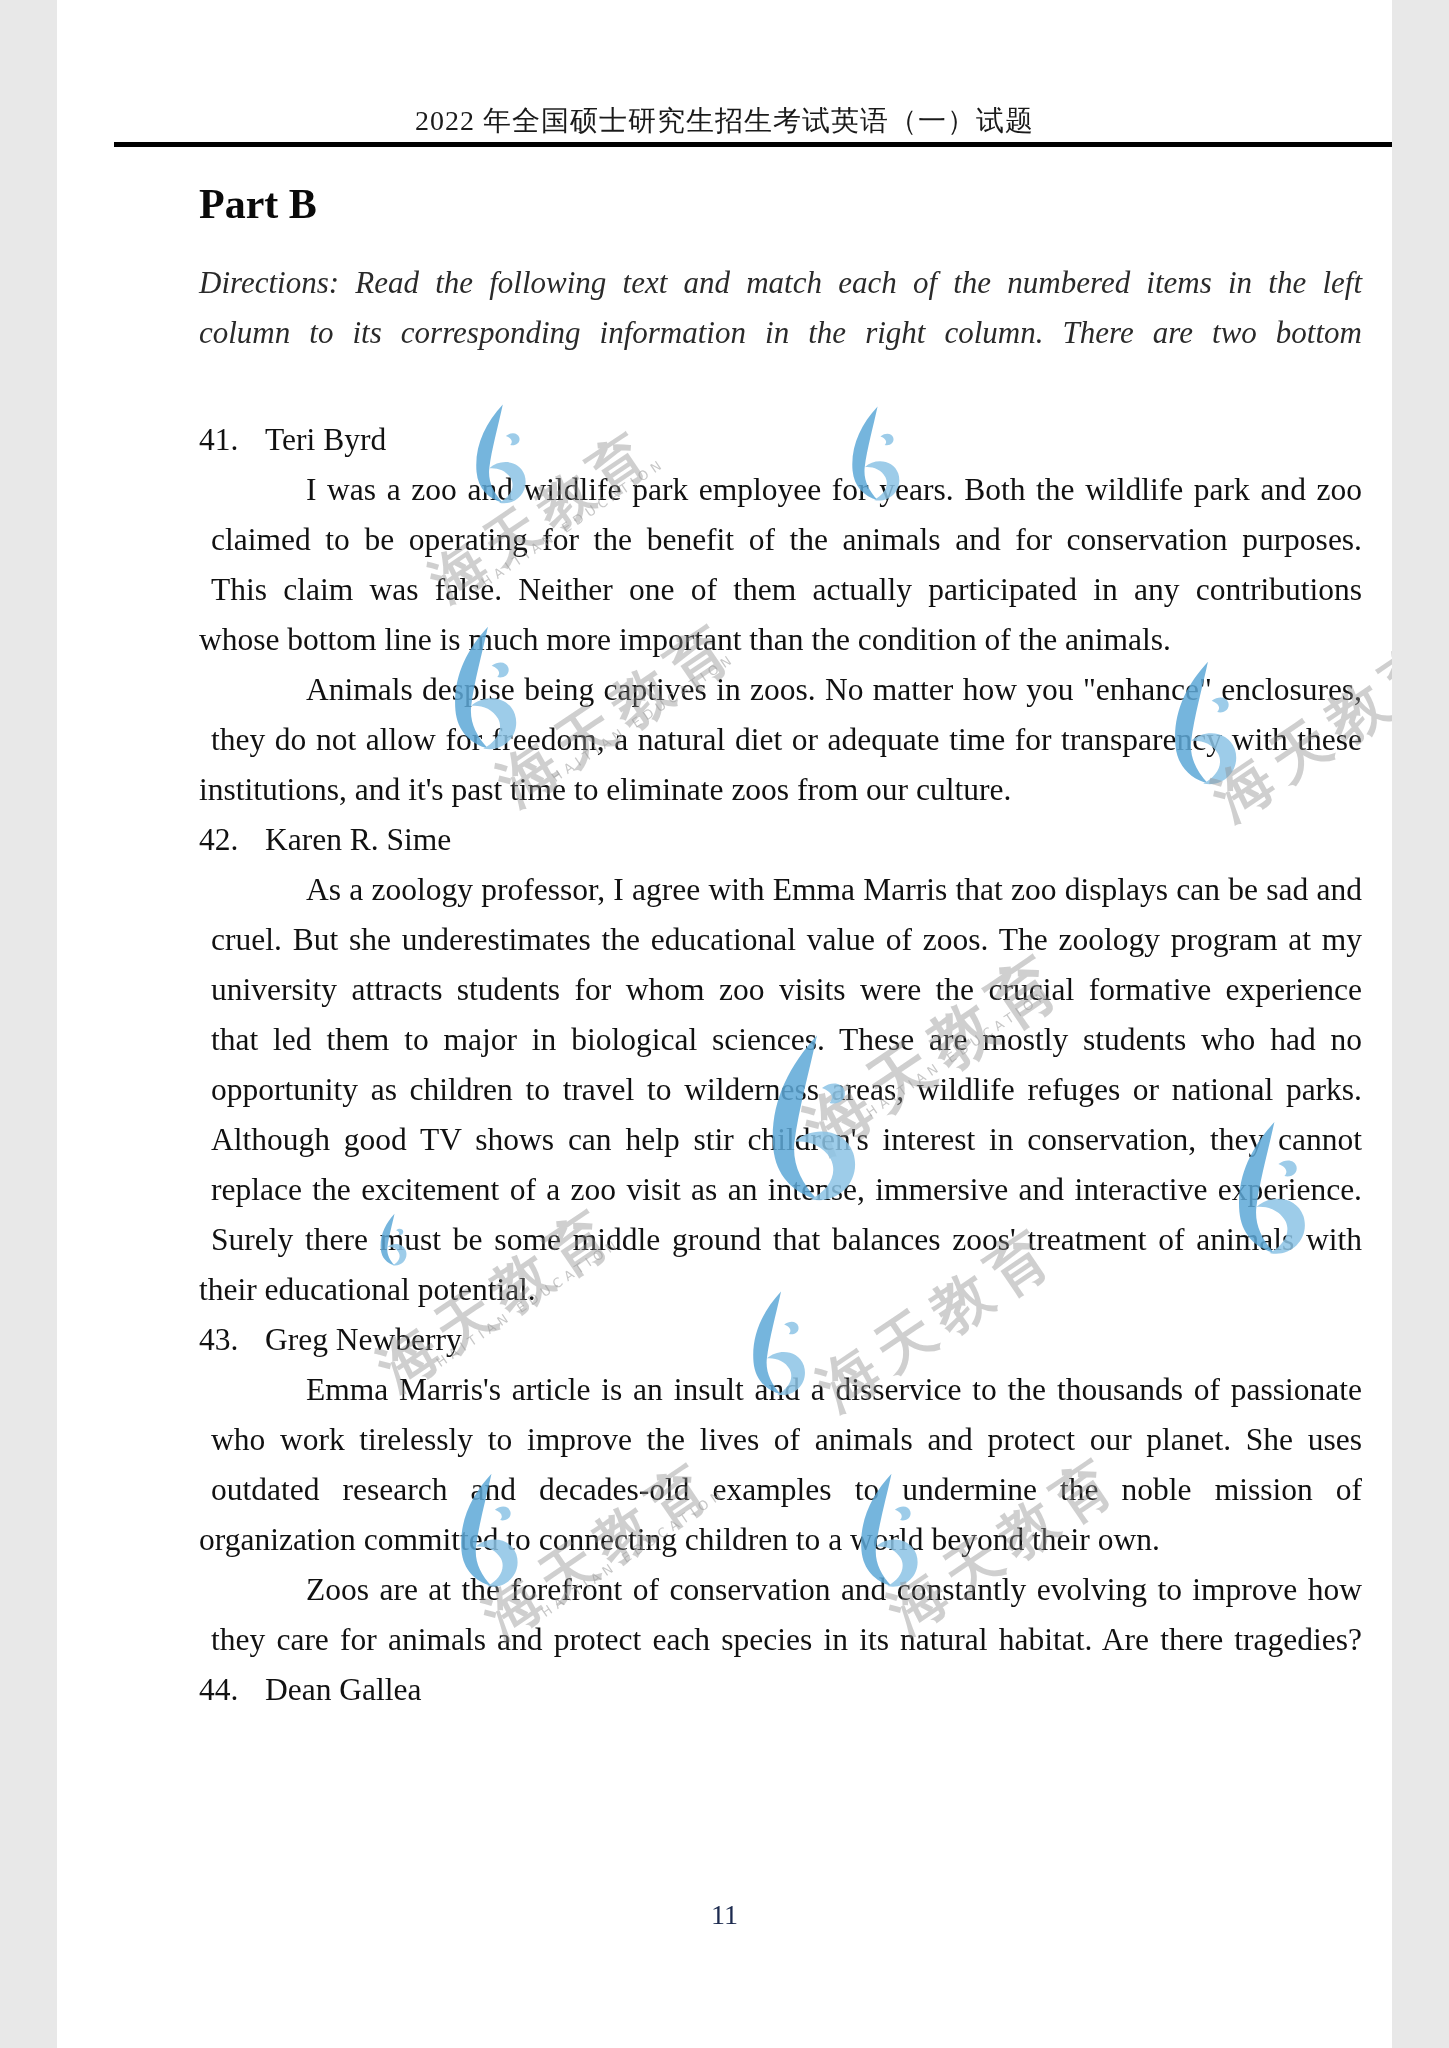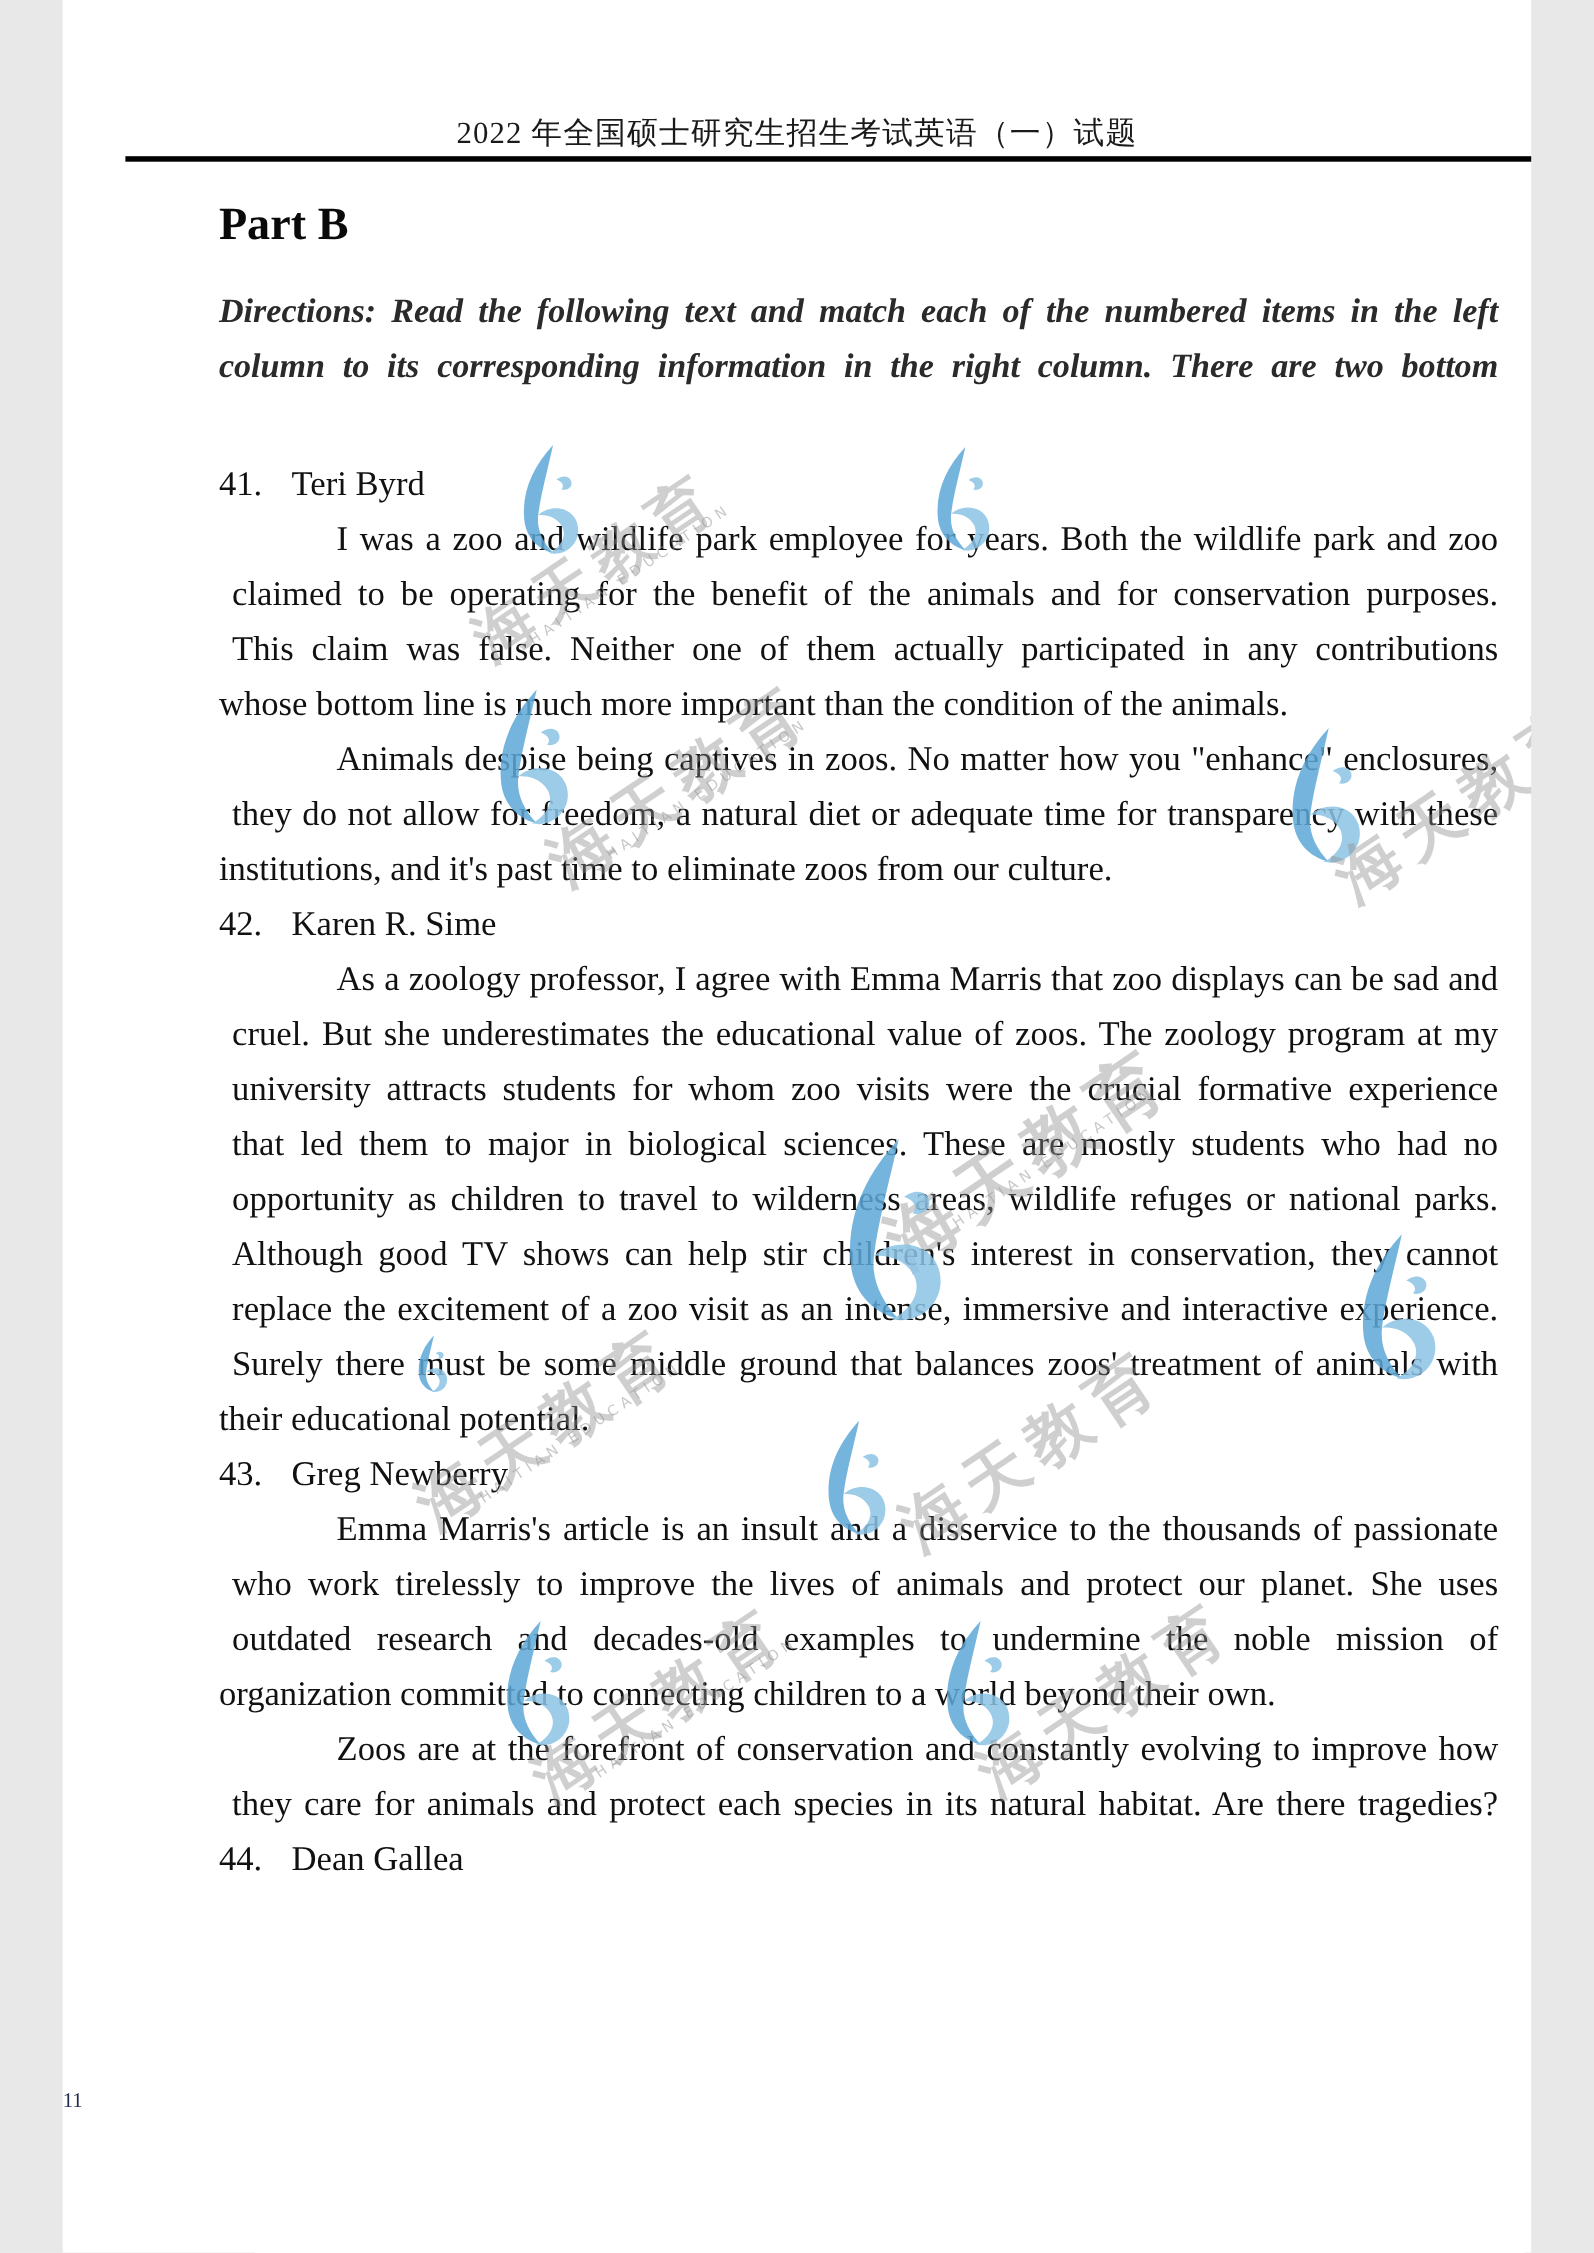--- a/index.html
+++ b/index.html
@@ -19,37 +19,37 @@
   
   .part-title{
     position:absolute;top:180px;left:142px;margin:0;
     font-size:42px;font-weight:bold;color:#0a0a0a;
   }
   
   .directions{
     position:absolute;top:258px;left:142px;width:1163px;
     font-style:italic;font-size:31px;color:#2a2a2a;
   }
-  .dl{height:50px;line-height:50px;white-space:nowrap;font-weight:bold;}
+  .dl{height:50px;line-height:50px;white-space:nowrap;}
   .dl.j{text-align:justify;text-align-last:justify;white-space:normal;}
   
   .items{
     position:absolute;top:415px;left:142px;width:1163px;
     font-size:31.5px;color:#111;
   }
   .ihead{height:50px;line-height:50px;}
   .ihead .num{display:inline-block;min-width:48px;}
   .ihead .iname{display:inline-block;margin-left:18px;}
   .tl{height:50px;line-height:50px;text-align:justify;}
   .tl.j{text-align-last:justify;margin-left:12px;}
   .tl.first{text-indent:95px;}
   
   .page-number{
     position:absolute;top:1899px;left:0;width:100%;
-    font-size:19px;color:#1d2b4f;
+    text-align:center;font-size:28px;color:#1d2b4f;
   }
   
   .wm{position:absolute;pointer-events:none;}
   .wm-swoosh{opacity:.85;}
   .wm-cn{
     font-family:"DejaVu Sans",sans-serif;font-weight:bold;
     color:#8f8f8f;opacity:.42;white-space:nowrap;
     transform:rotate(-34deg);transform-origin:left bottom;
     letter-spacing:10px;
   }

